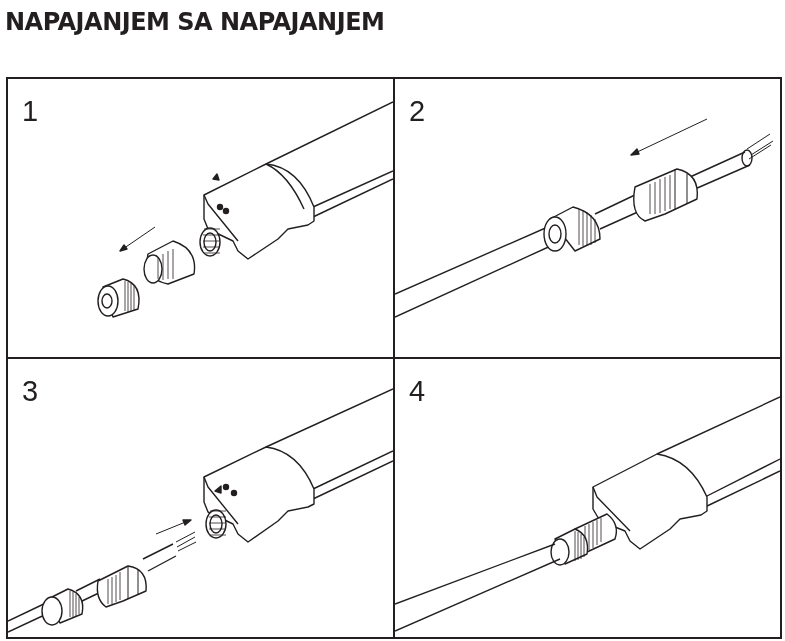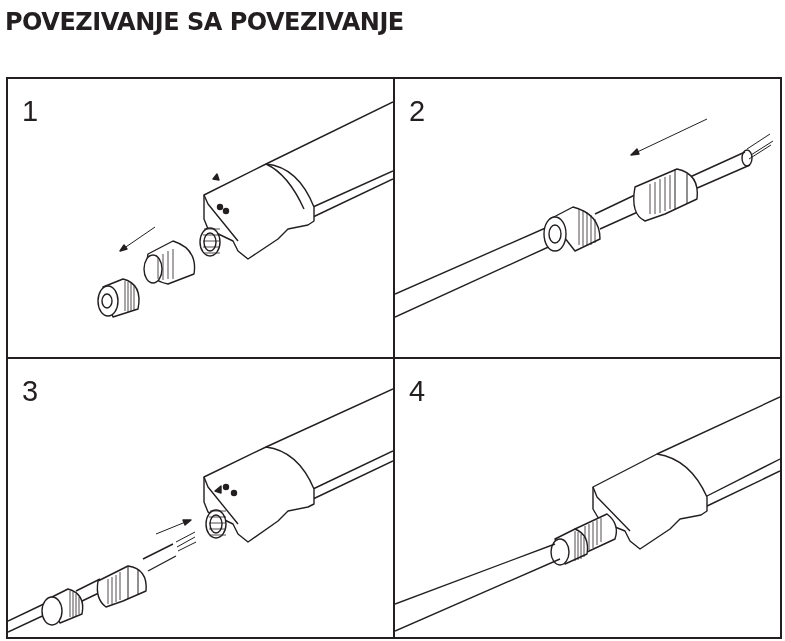--- a/index.html
+++ b/index.html
@@ -11,21 +11,21 @@
   .p2{left:387px;top:0;width:385px;height:278px;border-bottom:2px solid #231f20;}
   .p3{left:0;top:280px;width:385px;height:278px;border-right:2px solid #231f20;}
   .p4{left:387px;top:280px;width:385px;height:278px;}
   .num{position:absolute;left:14px;top:16px;font-size:29px;font-family:"Liberation Sans",sans-serif;color:#231f20;}
   svg{position:absolute;left:0;top:0;}
   svg *{vector-effect:non-scaling-stroke;}
 </style>
 </head>
 <body>
 
-<div class="title">POVEZIVANJE SA POVEZIVANJE</div>
+<div class="title">NAPAJANJEM SA NAPAJANJEM</div>
 
 <div class="grid">
 
   <div class="panel p1">
     <div class="num">1</div>
     <svg width="385" height="278" viewBox="0 0 385 278" fill="none" stroke="#231f20" stroke-width="1.4" stroke-linejoin="round">
 
       <path d="M258 85 L385 23"></path>
       <path d="M305 128 L385 92"></path>
       <path d="M305 138 L385 100"></path>

